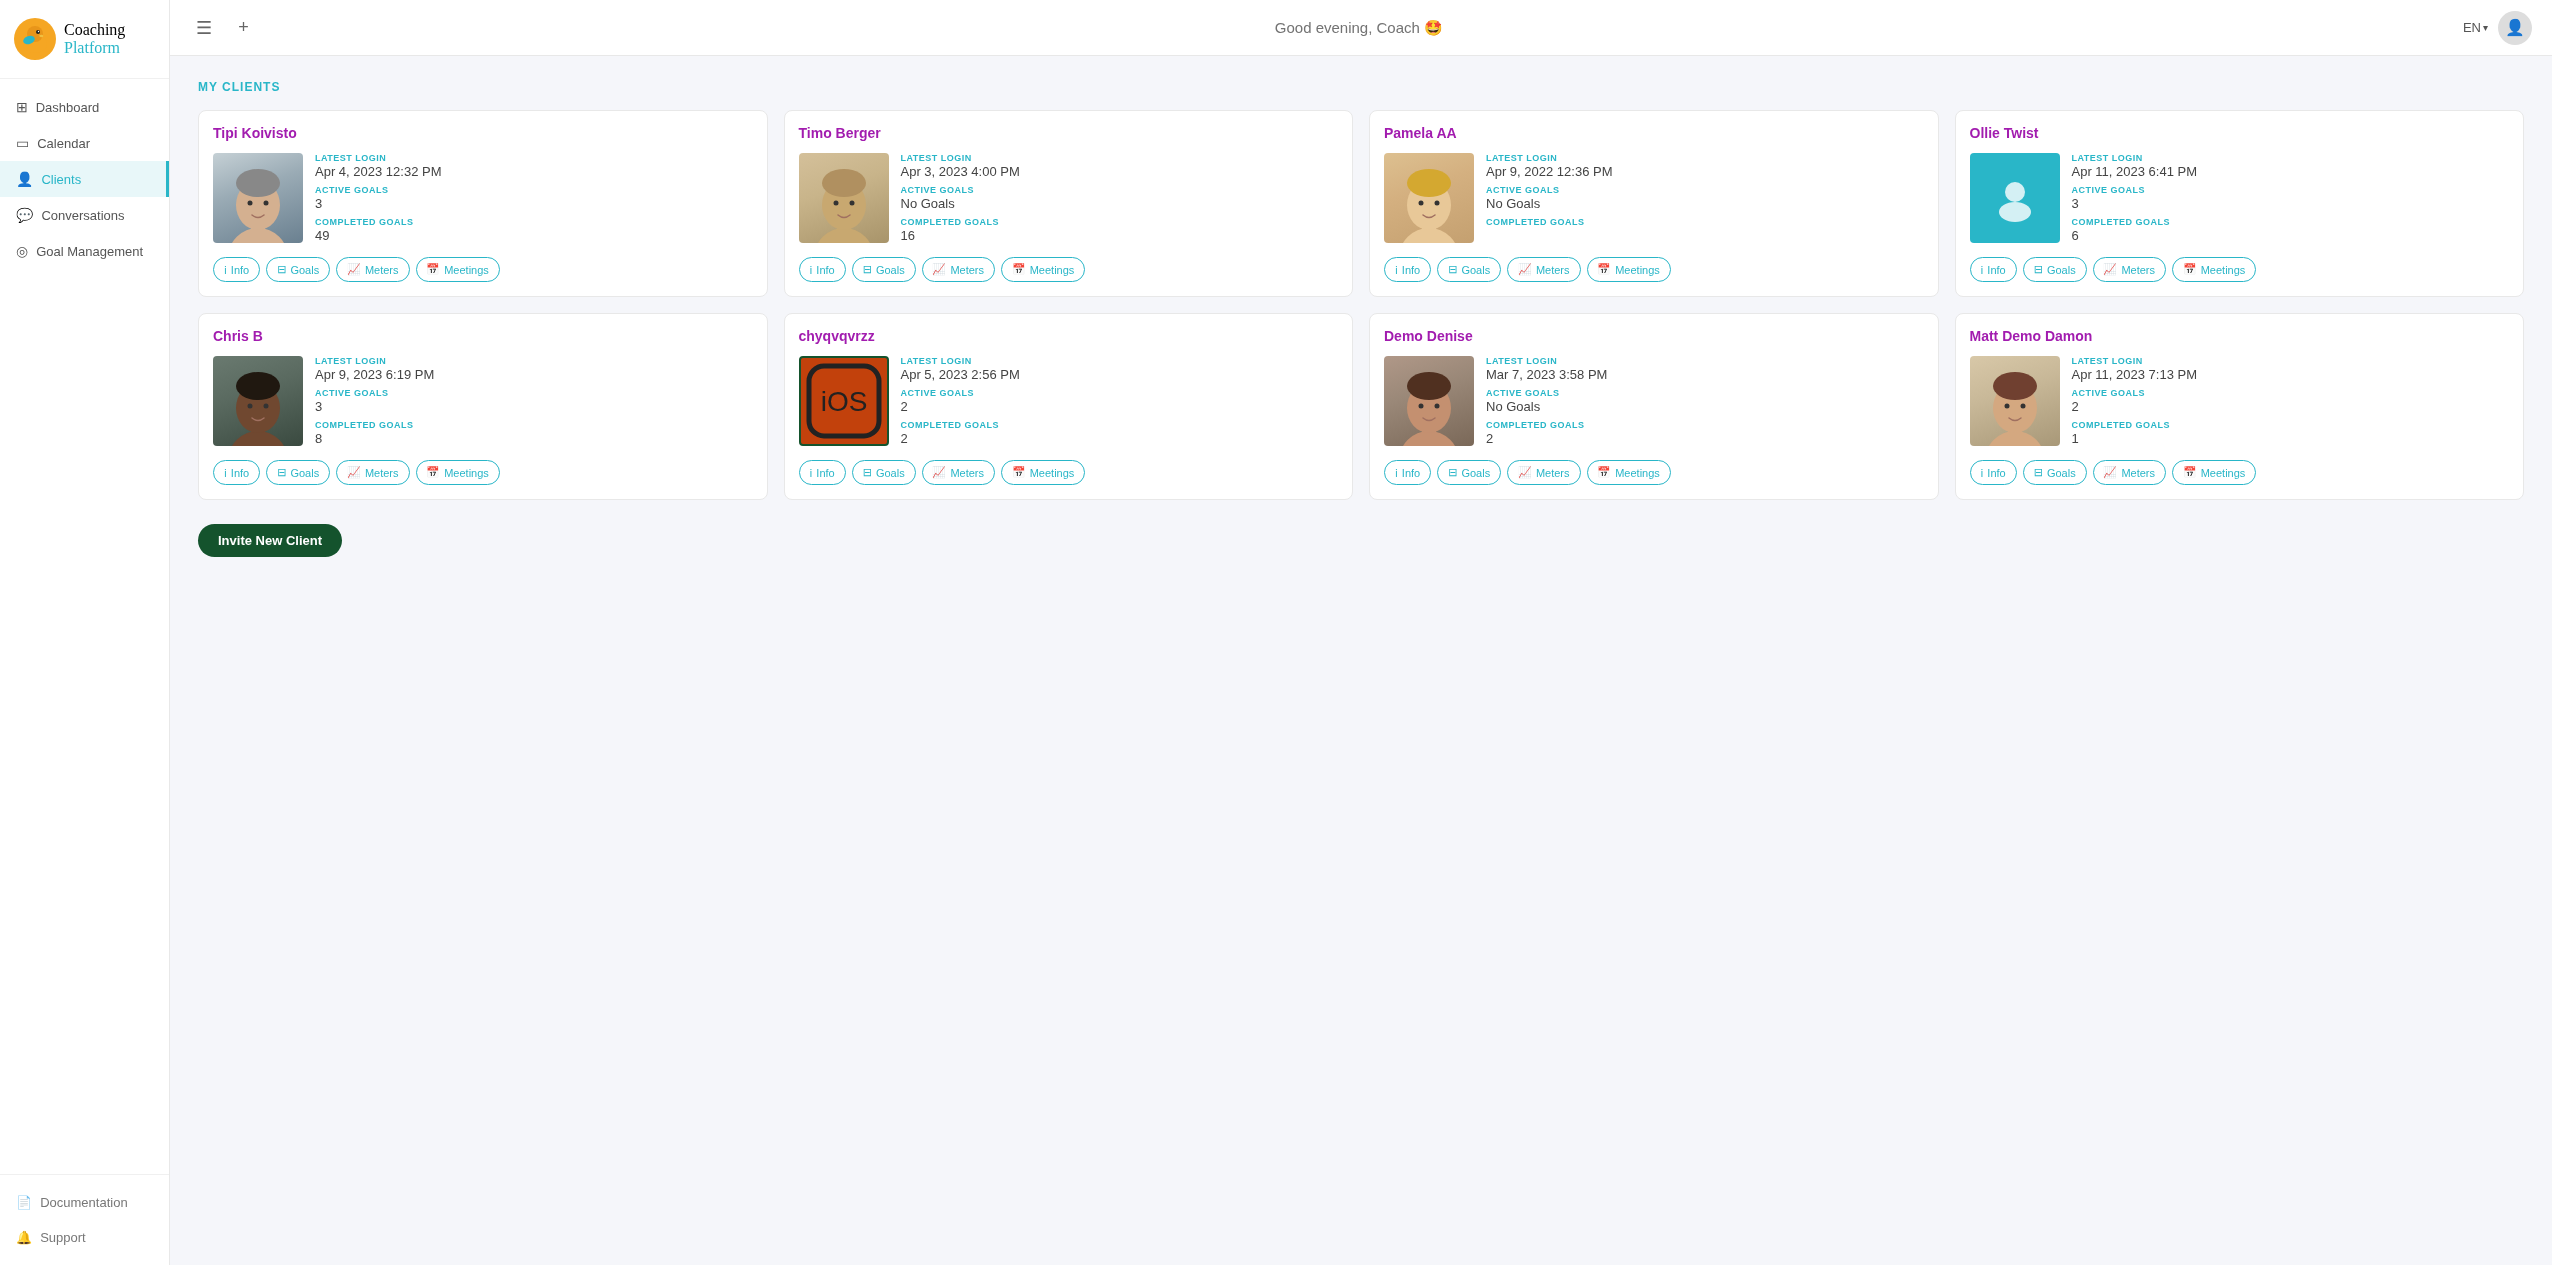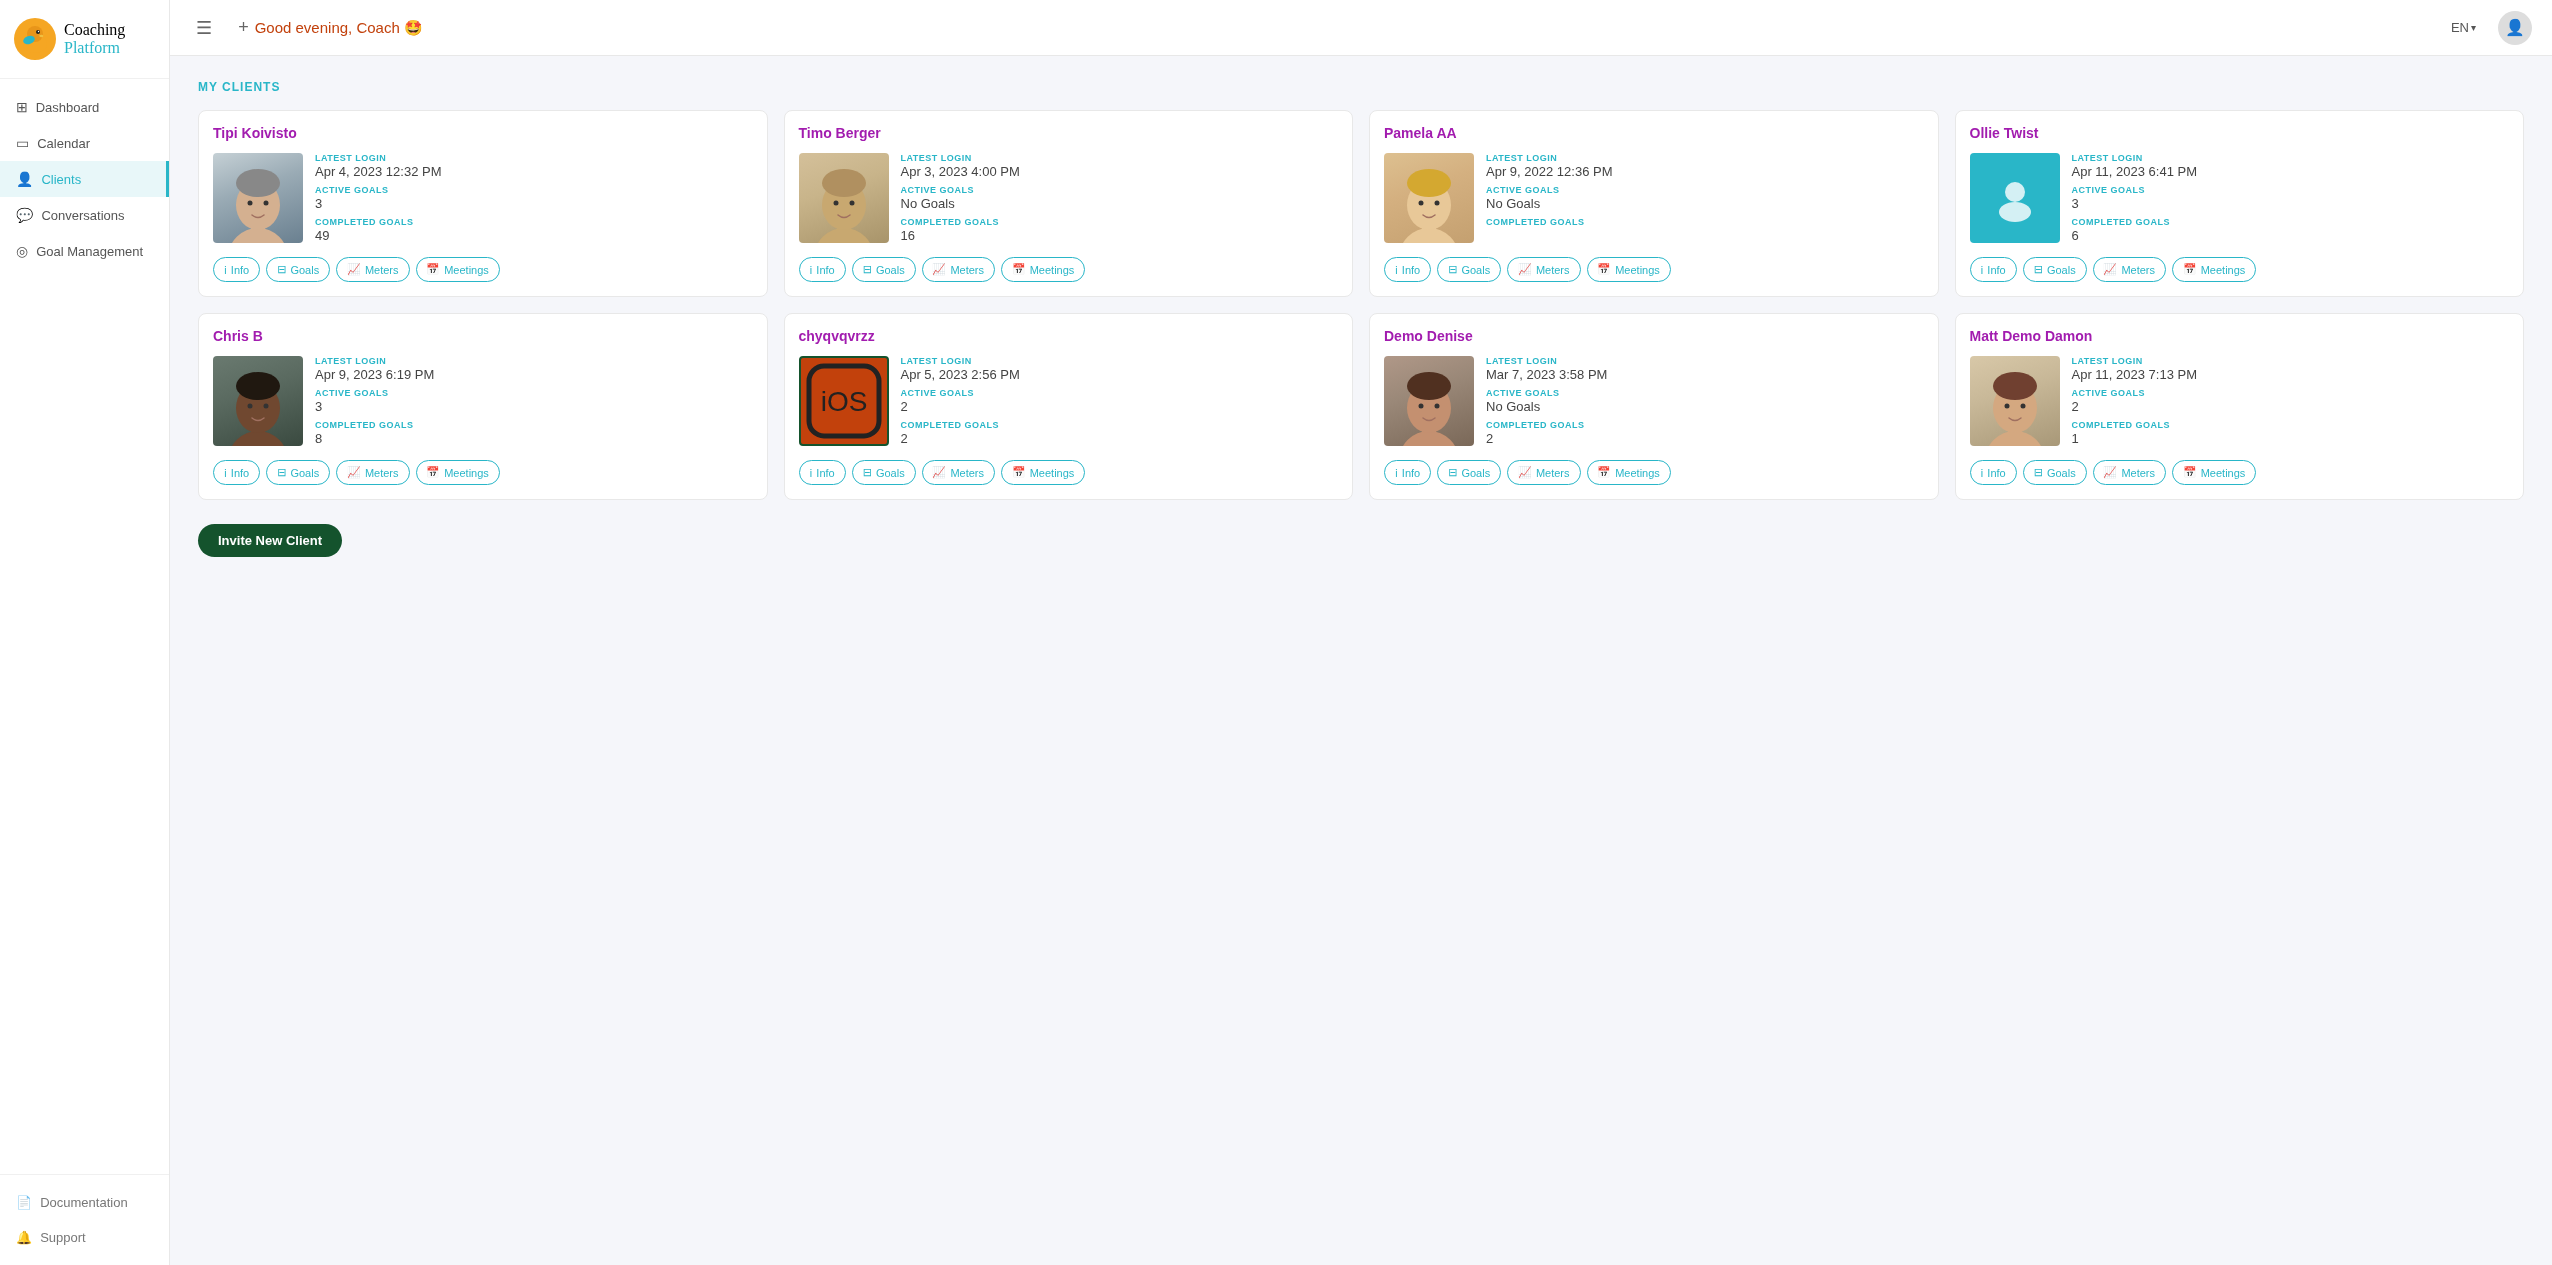--- a/index.html
+++ b/index.html
@@ -82,28 +82,28 @@
       height: 56px;
       min-height: 56px;
     }
     .topbar-left {
       display: flex;
       align-items: center;
       gap: 14px;
     }
     .topbar-center {
       flex: 1;
-      text-align: left;
+      text-align: center;
       font-size: 15px;
-      color: #c2410c;
+      color: #737373;
     }
     .topbar-right {
       display: flex;
       align-items: center;
-      gap: 22px;
+      gap: 10px;
     }
     .lang-btn {
       border: none;
       background: none;
       cursor: pointer;
       font-size: 13px;
       color: #555;
       display: flex;
       align-items: center;
       gap: 2px;

